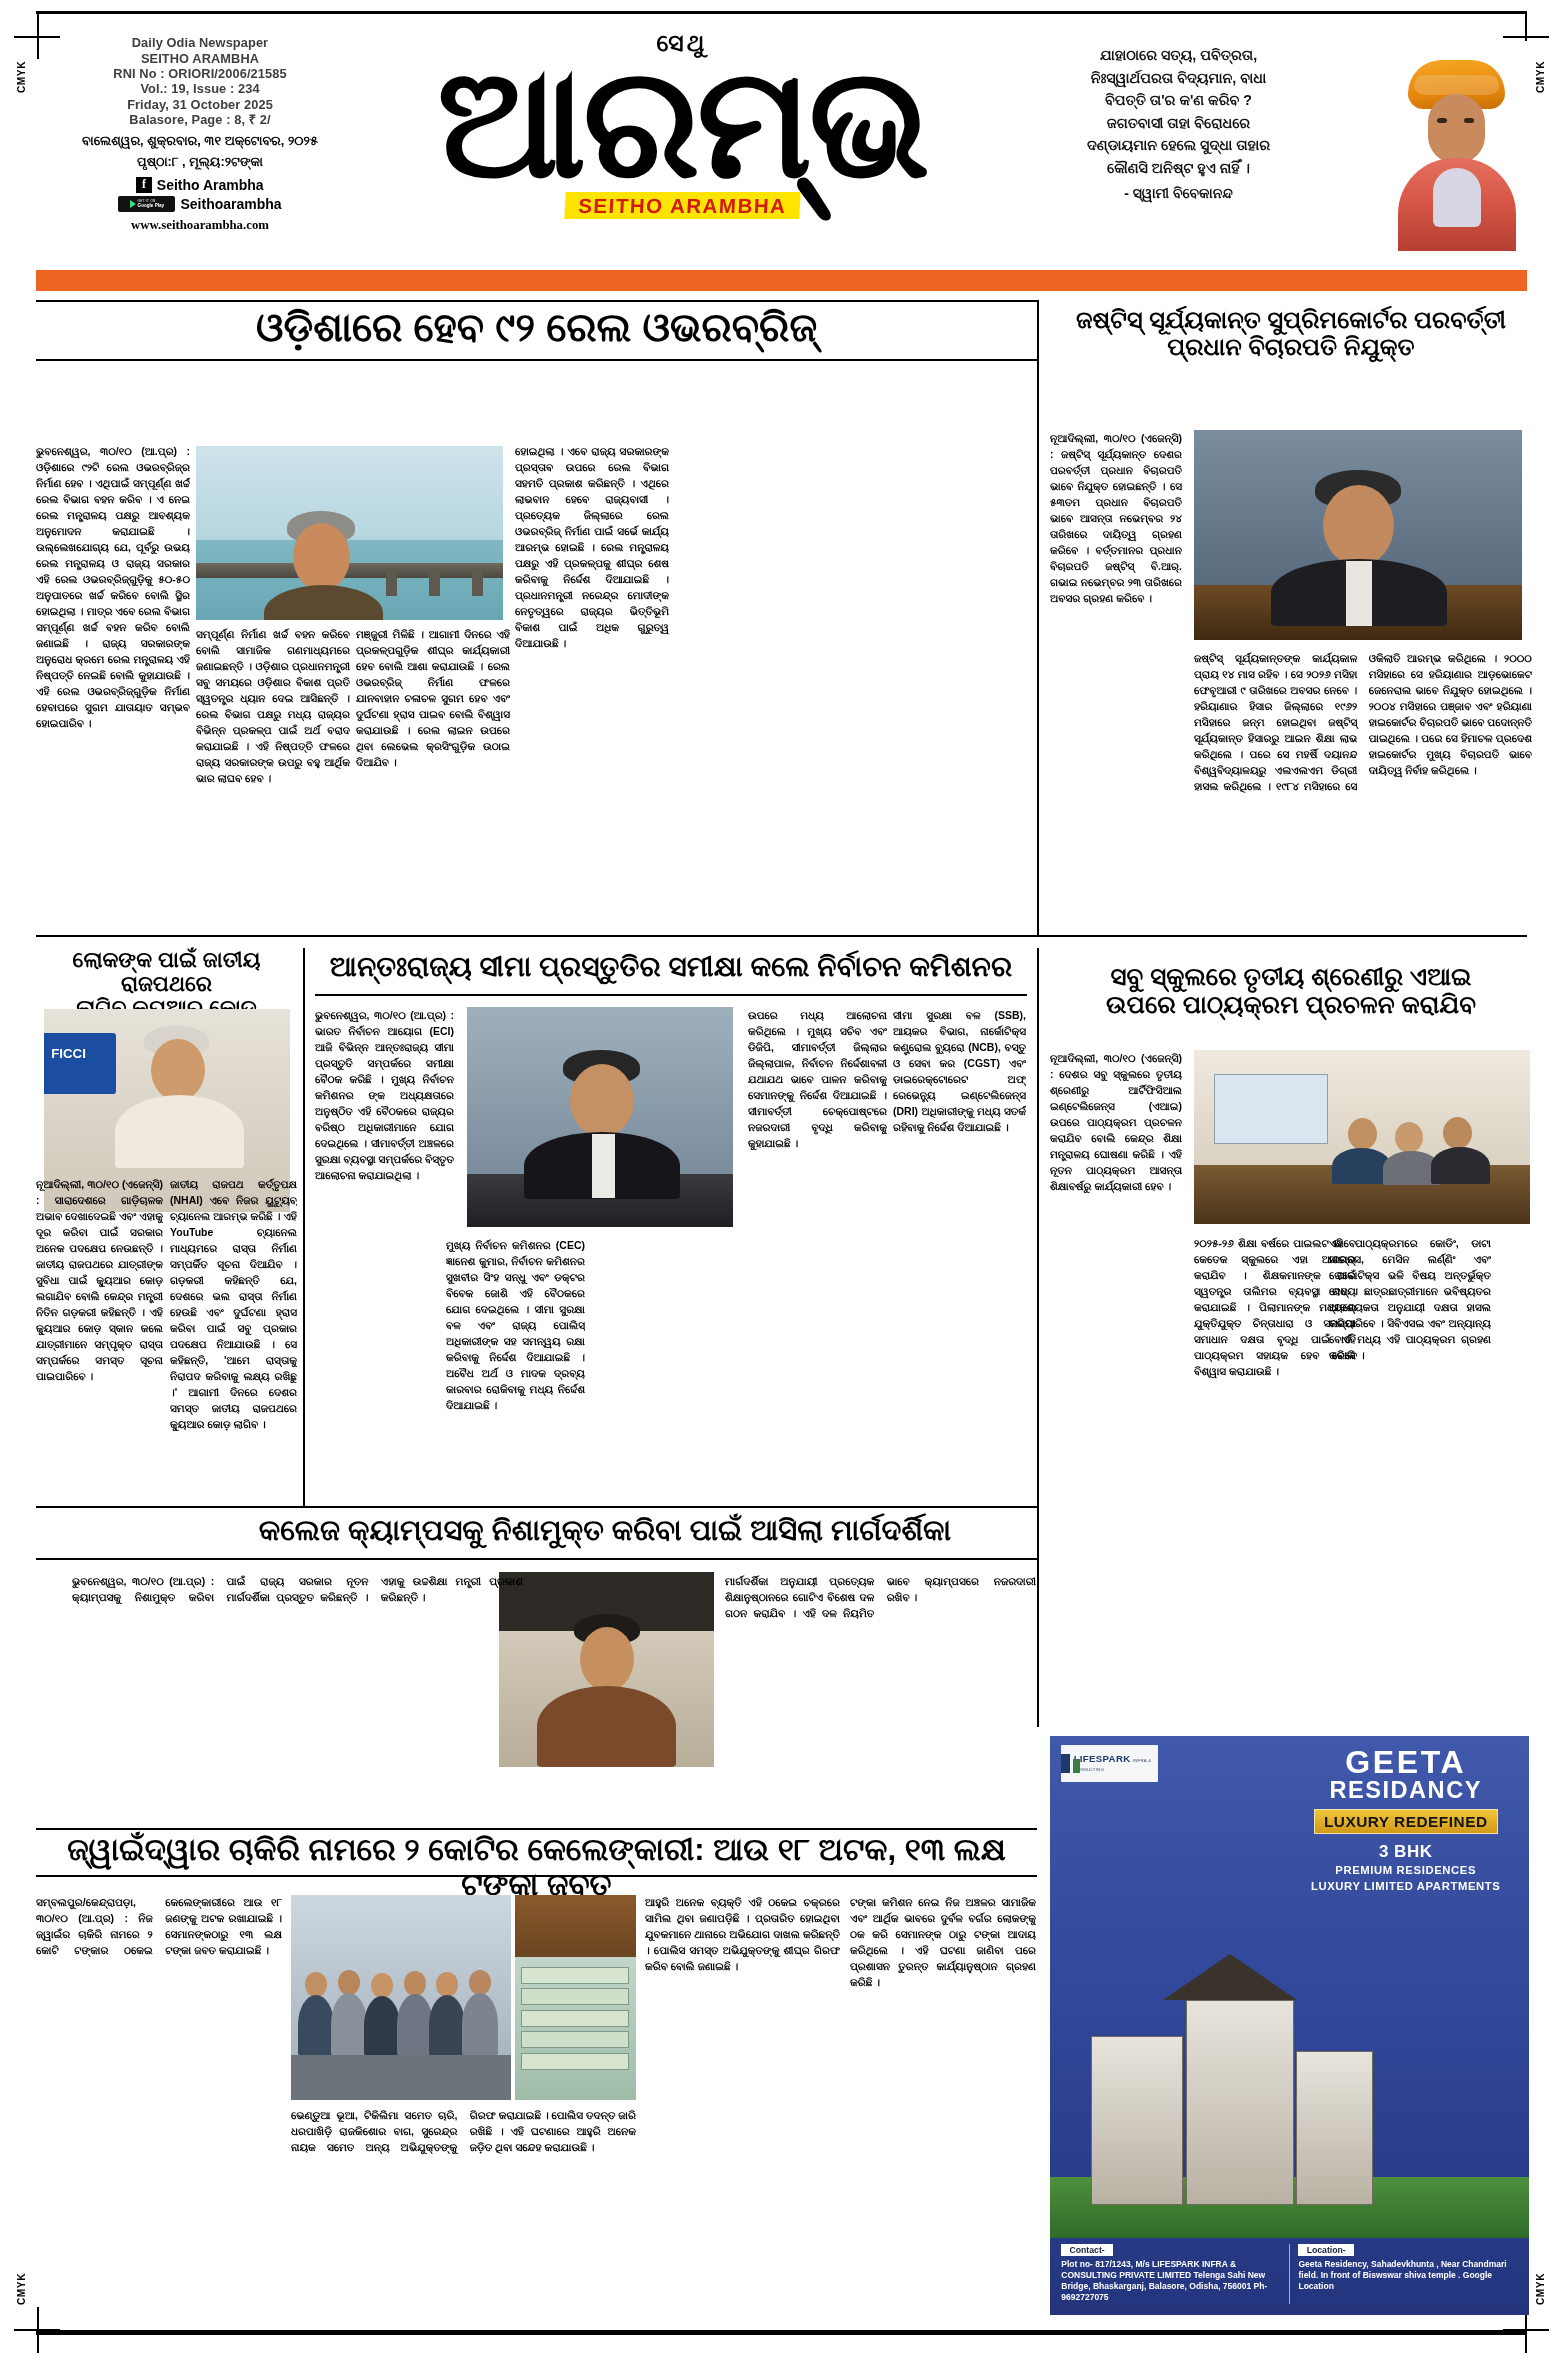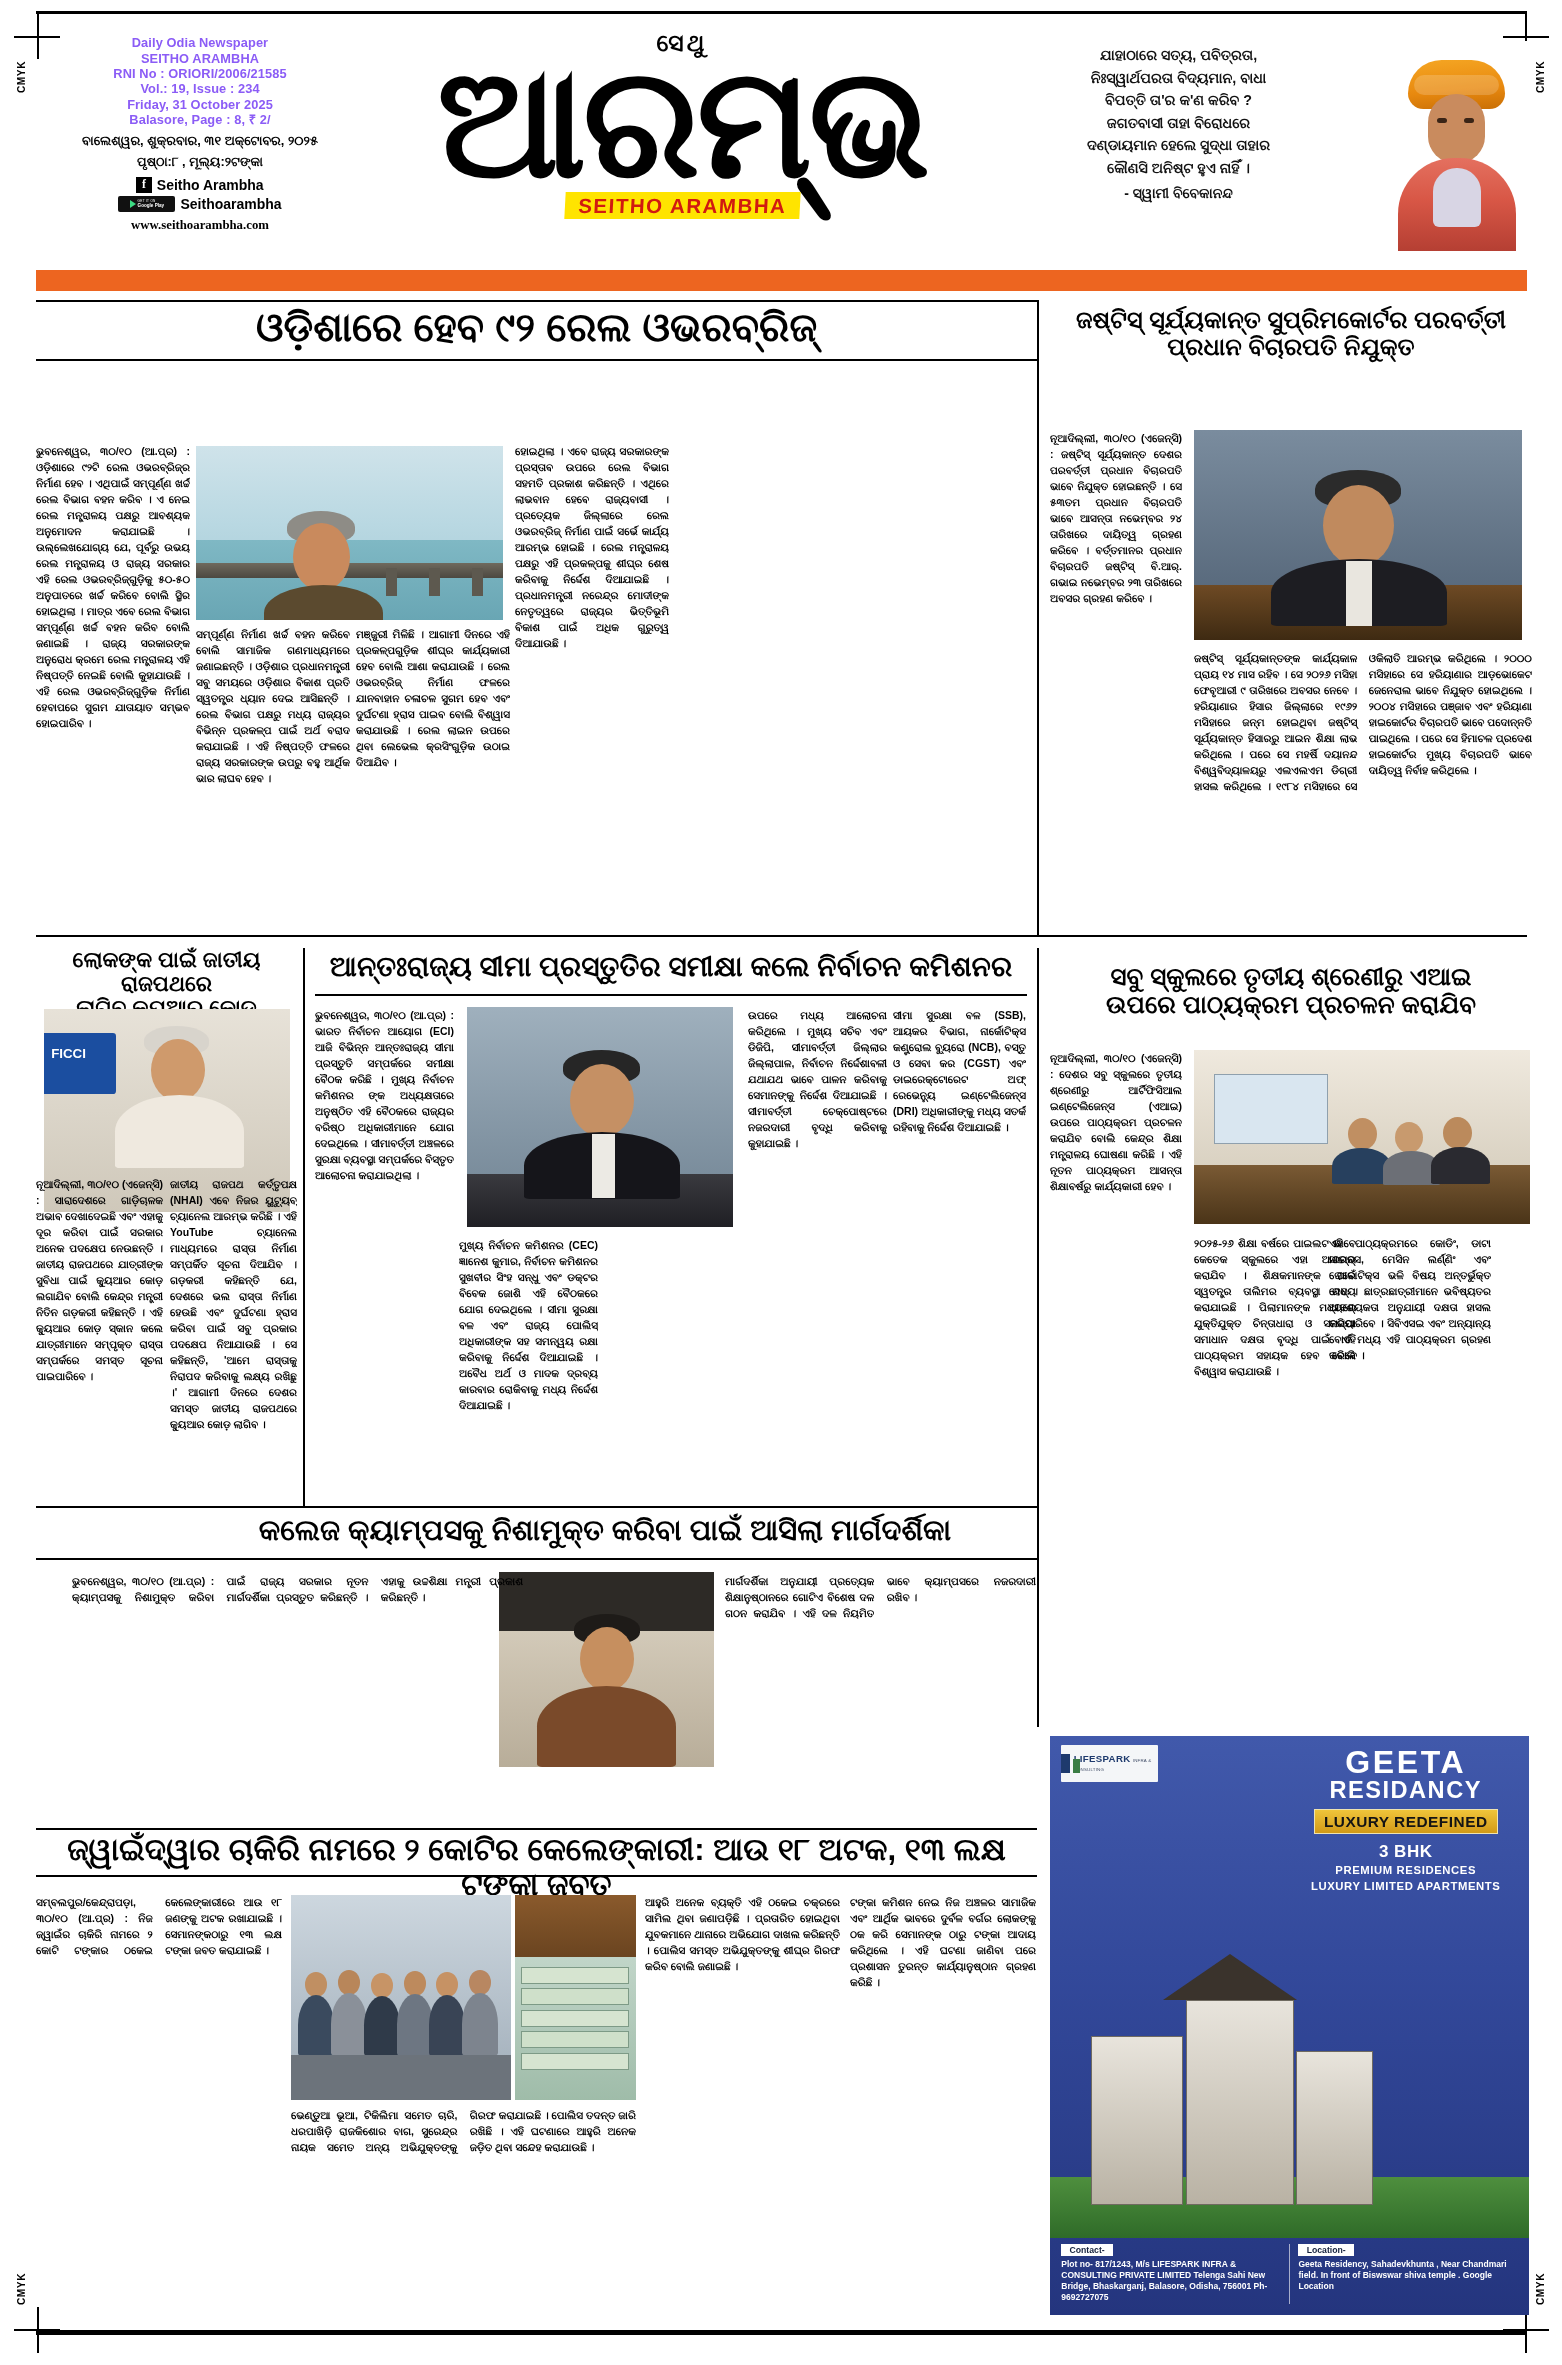--- a/index.html
+++ b/index.html
@@ -24,21 +24,21 @@
   .bl { left:14.3px; bottom:13.3px; }
   .br { right:14.3px; bottom:13.3px; }
 
   .trim-top { position:absolute; left:36px; right:36px; top:11.3px; height:2.6px; background:#000; }
   .trim-bottom { position:absolute; left:36px; right:36px; bottom:31px; height:4.6px; background:#000; }
 
   
   .masthead { position:absolute; left:36px; top:31px; width:1491px; height:225px; }
 
   .mh-left { position:absolute; left:0; top:4.1px; width:328px; text-align:center; }
-  .mh-left .en { font-size:12.8px; line-height:15.4px; font-weight:700; color:#8b5cf6; letter-spacing:0.1px;}
+  .mh-left .en { font-size:12.8px; line-height:15.4px; font-weight:700; color:#404040; letter-spacing:0.1px;}
   .mh-left .od { font-size:12.8px; line-height:17px; font-weight:700; color:#000; margin-top:4.1px;}
   .mh-social { margin-top:7.2px; display:flex; flex-direction:column; align-items:center; gap:2.6px;}
   .socrow { display:flex; align-items:center; gap:5.1px; }
   .fb-ico { width:15.4px; height:15.4px; background:#000; color:#fff; font-weight:700;
             font-size:11.8px; line-height:15.4px; text-align:center; font-family:"Liberation Serif",serif;}
   .gp-ico { width:57px; height:16.4px; background:#111; border-radius:2px; color:#fff;
             display:flex; align-items:center; justify-content:center; gap:2px; }
   .gp-ico .tri { width:0;height:0;border-left:6.7px solid #3ddc84;
                  border-top:4.1px solid transparent;border-bottom:4.1px solid transparent;}
   .gp-ico .gtxt { font-size:4.6px; line-height:4.6px; text-align:left; font-weight:700; }
@@ -313,21 +313,21 @@
     <div style="position:absolute; left:0; right:0; bottom:0; height:24%; background:linear-gradient(180deg,#3a3a3f,#1f1f24);"></div>
     <div class="ph-person-hair" style="left:96px; top:43px; width:77px; height:34px; background:#262626;"></div>
     <div class="ph-person-head" style="left:103px; top:57px; width:64px; height:73px; background:#c59064;"></div>
     <div class="ph-person-body" style="left:57px; top:125px; width:156px; height:67px; background:#15151a;"></div>
     <div style="position:absolute; left:125px; top:127px; width:22.5px; height:64px; background:#eceae4;"></div>
   </div>
 
   <div class="col" style="position:absolute; left:315px; top:1007px; width:139px; height:569px; overflow:hidden;">
     <p>ଭୁବନେଶ୍ୱର, ୩୦/୧୦ (ଆ.ପ୍ର) : ଭାରତ ନିର୍ବାଚନ ଆୟୋଗ (ECI) ଆଜି ବିଭିନ୍ନ ଆନ୍ତଃରାଜ୍ୟ ସୀମା ପ୍ରସ୍ତୁତି ସମ୍ପର୍କରେ ସମୀକ୍ଷା ବୈଠକ କରିଛି । ମୁଖ୍ୟ ନିର୍ବାଚନ କମିଶନର ଙ୍କ ଅଧ୍ୟକ୍ଷତାରେ ଅନୁଷ୍ଠିତ ଏହି ବୈଠକରେ ରାଜ୍ୟର ବରିଷ୍ଠ ଅଧିକାରୀମାନେ ଯୋଗ ଦେଇଥିଲେ । ସୀମାବର୍ତ୍ତୀ ଅଞ୍ଚଳରେ ସୁରକ୍ଷା ବ୍ୟବସ୍ଥା ସମ୍ପର୍କରେ ବିସ୍ତୃତ ଆଲୋଚନା କରାଯାଇଥିଲା ।</p>
   </div>
-  <div class="col" style="position:absolute; left:459px; top:1237px; width:139px; height:338px; overflow:hidden;">
+  <div class="col" style="position:absolute; left:446px; top:1237px; width:139px; height:338px; overflow:hidden;">
     <p>ମୁଖ୍ୟ ନିର୍ବାଚନ କମିଶନର (CEC) ଜ୍ଞାନେଶ କୁମାର, ନିର୍ବାଚନ କମିଶନର ସୁଖବୀର ସିଂହ ସନ୍ଧୁ ଏବଂ ଡକ୍ଟର ବିବେକ ଜୋଶି ଏହି ବୈଠକରେ ଯୋଗ ଦେଇଥିଲେ । ସୀମା ସୁରକ୍ଷା ବଳ ଏବଂ ରାଜ୍ୟ ପୋଲିସ୍ ଅଧିକାରୀଙ୍କ ସହ ସମନ୍ୱୟ ରକ୍ଷା କରିବାକୁ ନିର୍ଦ୍ଦେଶ ଦିଆଯାଇଛି । ଅବୈଧ ଅର୍ଥ ଓ ମାଦକ ଦ୍ରବ୍ୟ କାରବାର ରୋକିବାକୁ ମଧ୍ୟ ନିର୍ଦ୍ଦେଶ ଦିଆଯାଇଛି ।</p>
   </div>
   <div class="col" style="position:absolute; left:748px; top:1007px; width:139px; height:569px; overflow:hidden;">
     <p>ଉପରେ ମଧ୍ୟ ଆଲୋଚନା କରିଥିଲେ । ମୁଖ୍ୟ ସଚିବ ଏବଂ ଡିଜିପି, ସୀମାବର୍ତ୍ତୀ ଜିଲ୍ଲାର ଜିଲ୍ଲାପାଳ, ନିର୍ବାଚନ ନିର୍ଦ୍ଦେଶାବଳୀ ଯଥାଯଥ ଭାବେ ପାଳନ କରିବାକୁ ସେମାନଙ୍କୁ ନିର୍ଦ୍ଦେଶ ଦିଆଯାଇଛି । ସୀମାବର୍ତ୍ତୀ ଚେକ୍‌ପୋଷ୍ଟରେ ନଜରଦାରୀ ବୃଦ୍ଧି କରିବାକୁ କୁହାଯାଇଛି ।</p>
   </div>
   <div class="col" style="position:absolute; left:893px; top:1007px; width:133px; height:569px; overflow:hidden;">
     <p>ସୀମା ସୁରକ୍ଷା ବଳ (SSB), ଆୟକର ବିଭାଗ, ନାର୍କୋଟିକ୍ସ କଣ୍ଟ୍ରୋଲ ବ୍ୟୁରୋ (NCB), ବସ୍ତୁ ଓ ସେବା କର (CGST) ଏବଂ ଡାଇରେକ୍ଟୋରେଟ ଅଫ୍ ରେଭେନ୍ୟୁ ଇଣ୍ଟେଲିଜେନ୍ସ (DRI) ଅଧିକାରୀଙ୍କୁ ମଧ୍ୟ ସତର୍କ ରହିବାକୁ ନିର୍ଦ୍ଦେଶ ଦିଆଯାଇଛି ।</p>
   </div>
 
   <div class="rule" style="left:1037px; top:948px; width:1.5px; height:779px;"></div>

